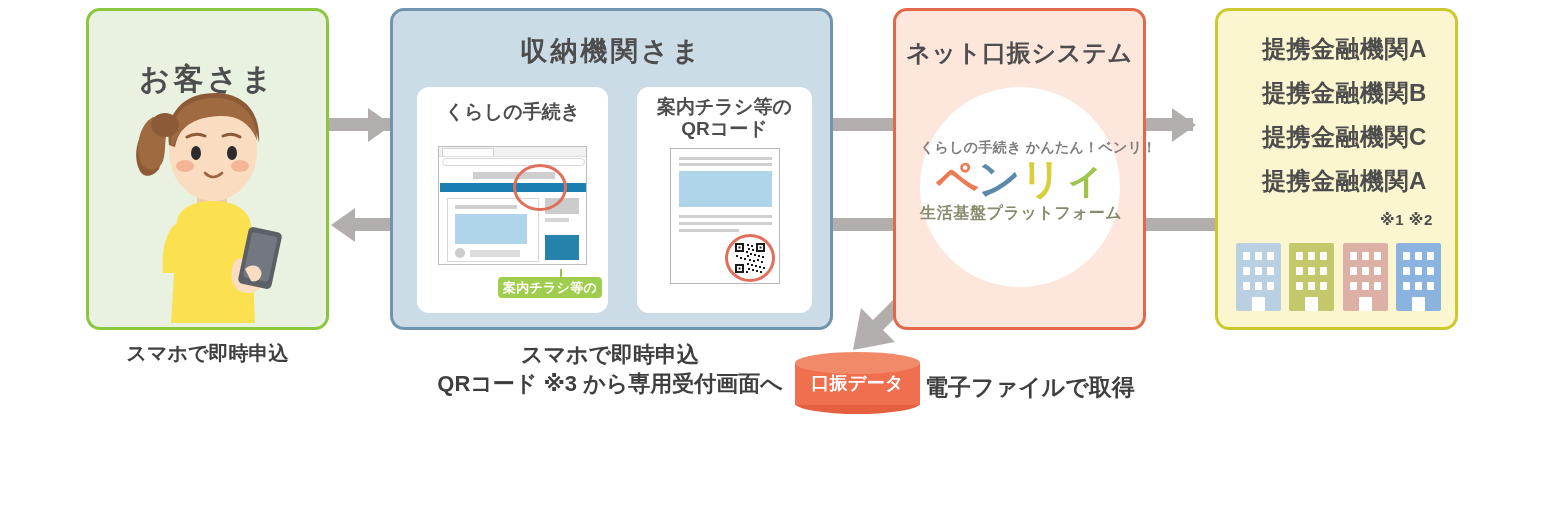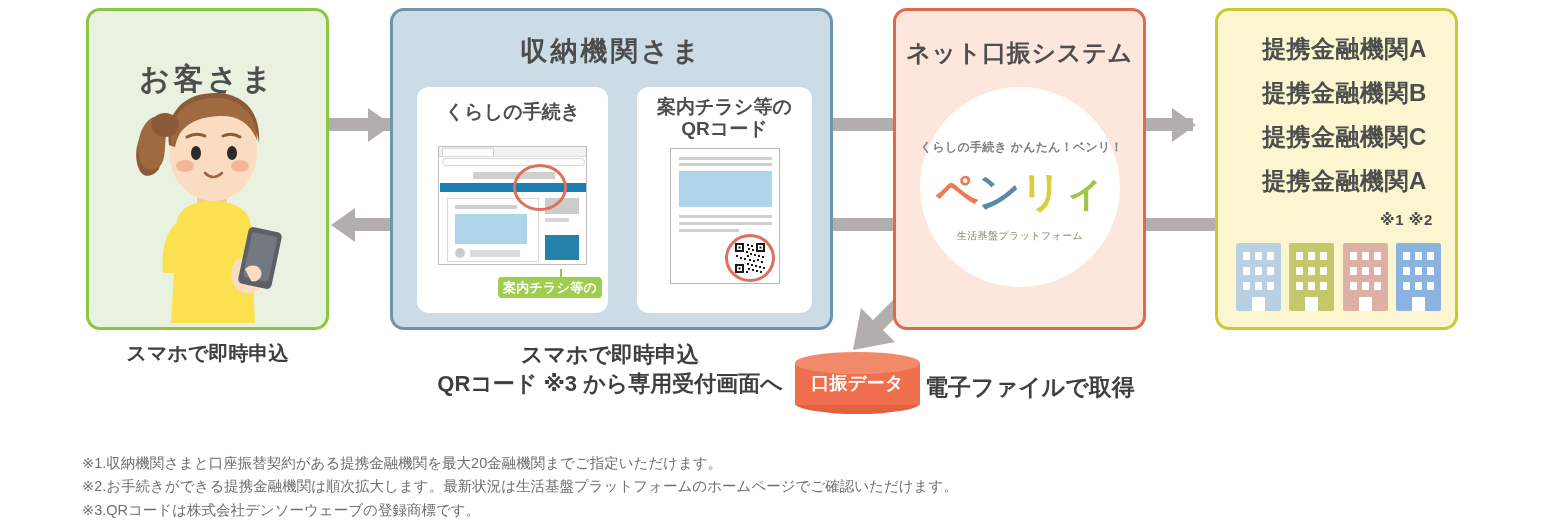--- a/index.html
+++ b/index.html
@@ -150,34 +150,34 @@
     top: 26px; font-size: 24px; letter-spacing: 0.03em;
   }
   #logo-disc {
     position:absolute; left:24px; top:76px; width:200px; height:200px;
     background:#ffffff; border-radius:50%;
   }
   #logo-block {
     position:absolute; left:0; right:0; top:52px; text-align:center;
   }
   #logo-tagline {
-    font-size:12px; color:#7d7d7d; letter-spacing:0.02em; white-space:nowrap;
-    font-weight:bold; margin-bottom:15px;
+    font-size:14px; color:#7d7d7d; letter-spacing:0.02em; white-space:nowrap;
+    font-weight:bold; margin-bottom:1px;
   }
   #logo-main {
     font-size:42px; font-weight:bold; letter-spacing:-0.02em; line-height:1;
     white-space:nowrap;
   }
   #logo-main .c1 { color:#ef7a52; }
   #logo-main .c2 { color:#5b8aa8; }
   #logo-main .c3 { color:#d9cf3c; }
   #logo-main .c4 { color:#9cc64b; }
   #logo-sub {
-    font-size:10px; color:#8a8a6f; letter-spacing:0.04em; margin-top:16px;
-    font-weight:normal; white-space:nowrap;
+    font-size:16px; color:#8a8a6f; letter-spacing:0.04em; margin-top:3px;
+    font-weight:bold; white-space:nowrap;
   }
 
   
   #panel-banks {
     left: 1215px; top: 8px; width: 243px; height: 322px;
     background: #fbf6cf;
     border: 3px solid #ccc92e;
   }
   .bank-item {
     position:absolute; left:16px; right:0; text-align:center;
@@ -504,19 +504,14 @@
   </div>
 
   <div id="cylinder">
     <div id="cyl-bottom"></div>
     <div id="cyl-body"></div>
     <div id="cyl-top"></div>
     <div id="cyl-label">口振データ</div>
   </div>
   <div id="caption-cylinder">電子ファイルで取得</div>
 
-  <div id="footnotes">
-    <div class="footnote">※1.収納機関さまと口座振替契約がある提携金融機関を最大20金融機関までご指定いただけます。</div>
-    <div class="footnote">※2.お手続きができる提携金融機関は順次拡大します。最新状況は生活基盤プラットフォームのホームページでご確認いただけます。</div>
-    <div class="footnote">※3.QRコードは株式会社デンソーウェーブの登録商標です。</div>
-  </div>
 
 </div>
 
 </body></html>

